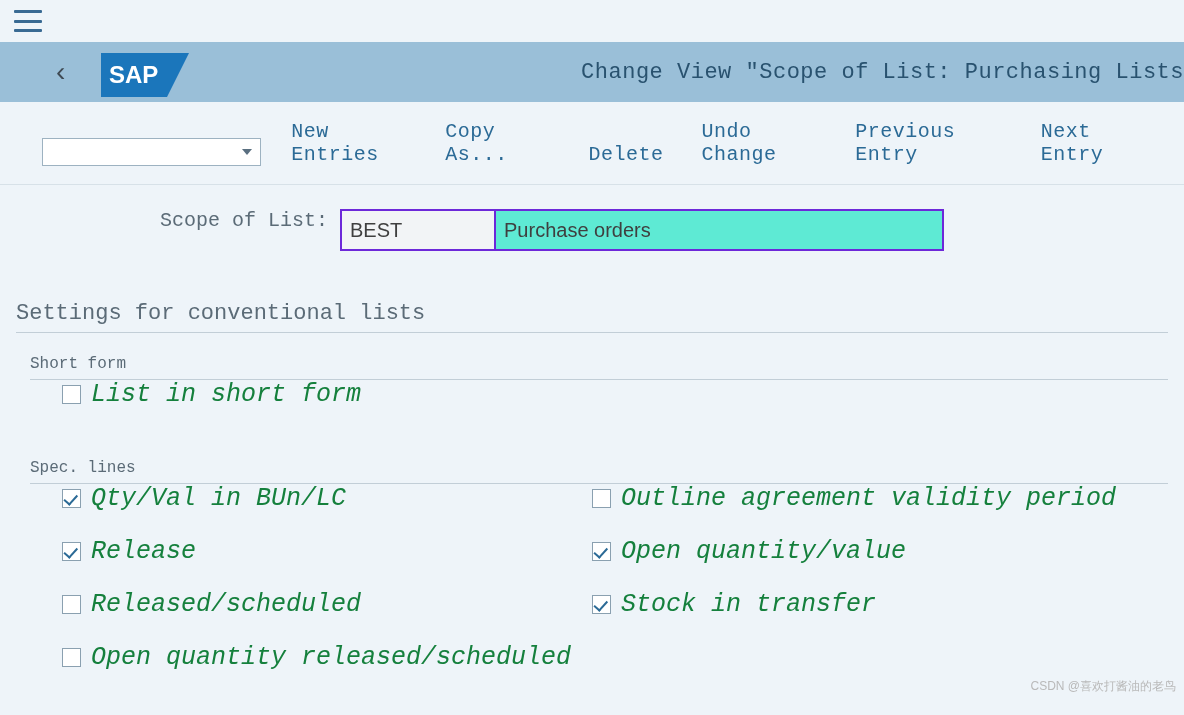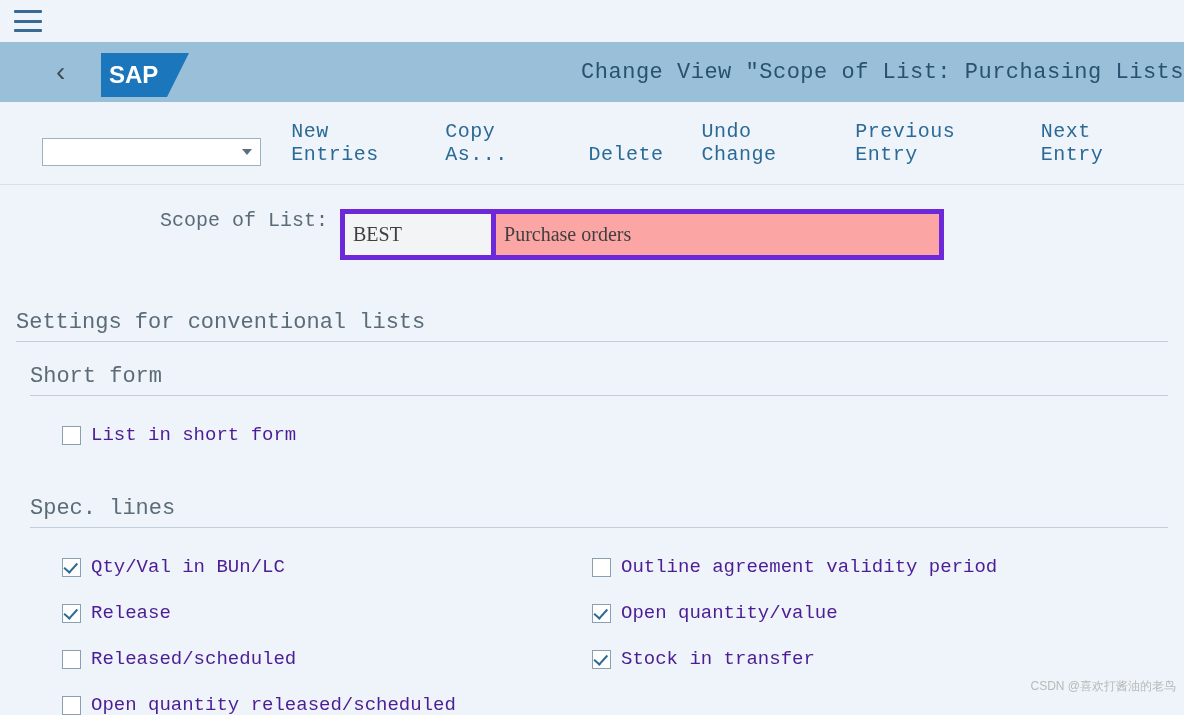--- a/index.html
+++ b/index.html
@@ -95,48 +95,47 @@
     margin-bottom: 50px;
     padding-left: 144px;
   }
   .field-label {
     font-family: Consolas, "Courier New", monospace;
     font-size: 20px;
     color: #5b6b77;
     margin-right: 12px;
   }
   .field-input {
-    height: 51px;
-    border: 5px solid #6d28d9;
-    font-family: Liberation Serif, serif;
+    height: 42px;
+    border: 2px solid #6d28d9;
+    font-family: Liberation Sans, sans-serif;
     font-size: 20px;
     padding: 0 8px;
     color: #3f3f3f;
   }
   .field-code { width: 156px; background: #f2f4f6; }
-  .field-desc { width: 448px; background: #fca5a5; border-left: none; }
+  .field-desc { width: 448px; background: #5eead4; border-left: none; }
   .section-header {
     font-family: Consolas, "Courier New", monospace;
     font-size: 22px;
     color: #5b6b77;
     padding-bottom: 6px;
     border-bottom: 1px solid #c2ced7;
     margin-bottom: 22px;
   }
   .subsection {
     padding-left: 14px;
     margin-bottom: 50px;
   }
   .subsection-header {
     font-family: Consolas, "Courier New", monospace;
-    font-size: 22px;
+    font-size: 16px;
     color: #5b6b77;
     padding-bottom: 6px;
     border-bottom: 1px solid #c2ced7;
-    margin-bottom: 28px;
   }
   .checkbox-row {
     display: flex;
     align-items: center;
     margin-bottom: 24px;
     margin-left: 32px;
   }
   .checkbox-grid {
     display: grid;
     grid-template-columns: 530px 1fr;
@@ -159,22 +158,23 @@
   }
   .cb-box.checked::after {
     content: "";
     width: 11px; height: 6px;
     border-left: 2.2px solid #2b6a96;
     border-bottom: 2.2px solid #2b6a96;
     transform: rotate(-48deg) translate(0px,-1px);
   }
   .cb-label {
     font-family: Consolas, "Courier New", monospace;
-    font-size: 19px;
-    color: #4c1d95;
+    font-size: 25px;
+    color: #15803d;
+    font-style: italic;
   }
   .watermark {
     position: absolute;
     right: 8px; bottom: 20px;
     font-size: 12px;
     color: #b9b9b9;
     font-family: Arial, sans-serif;
   }
 </style>
 </head>

